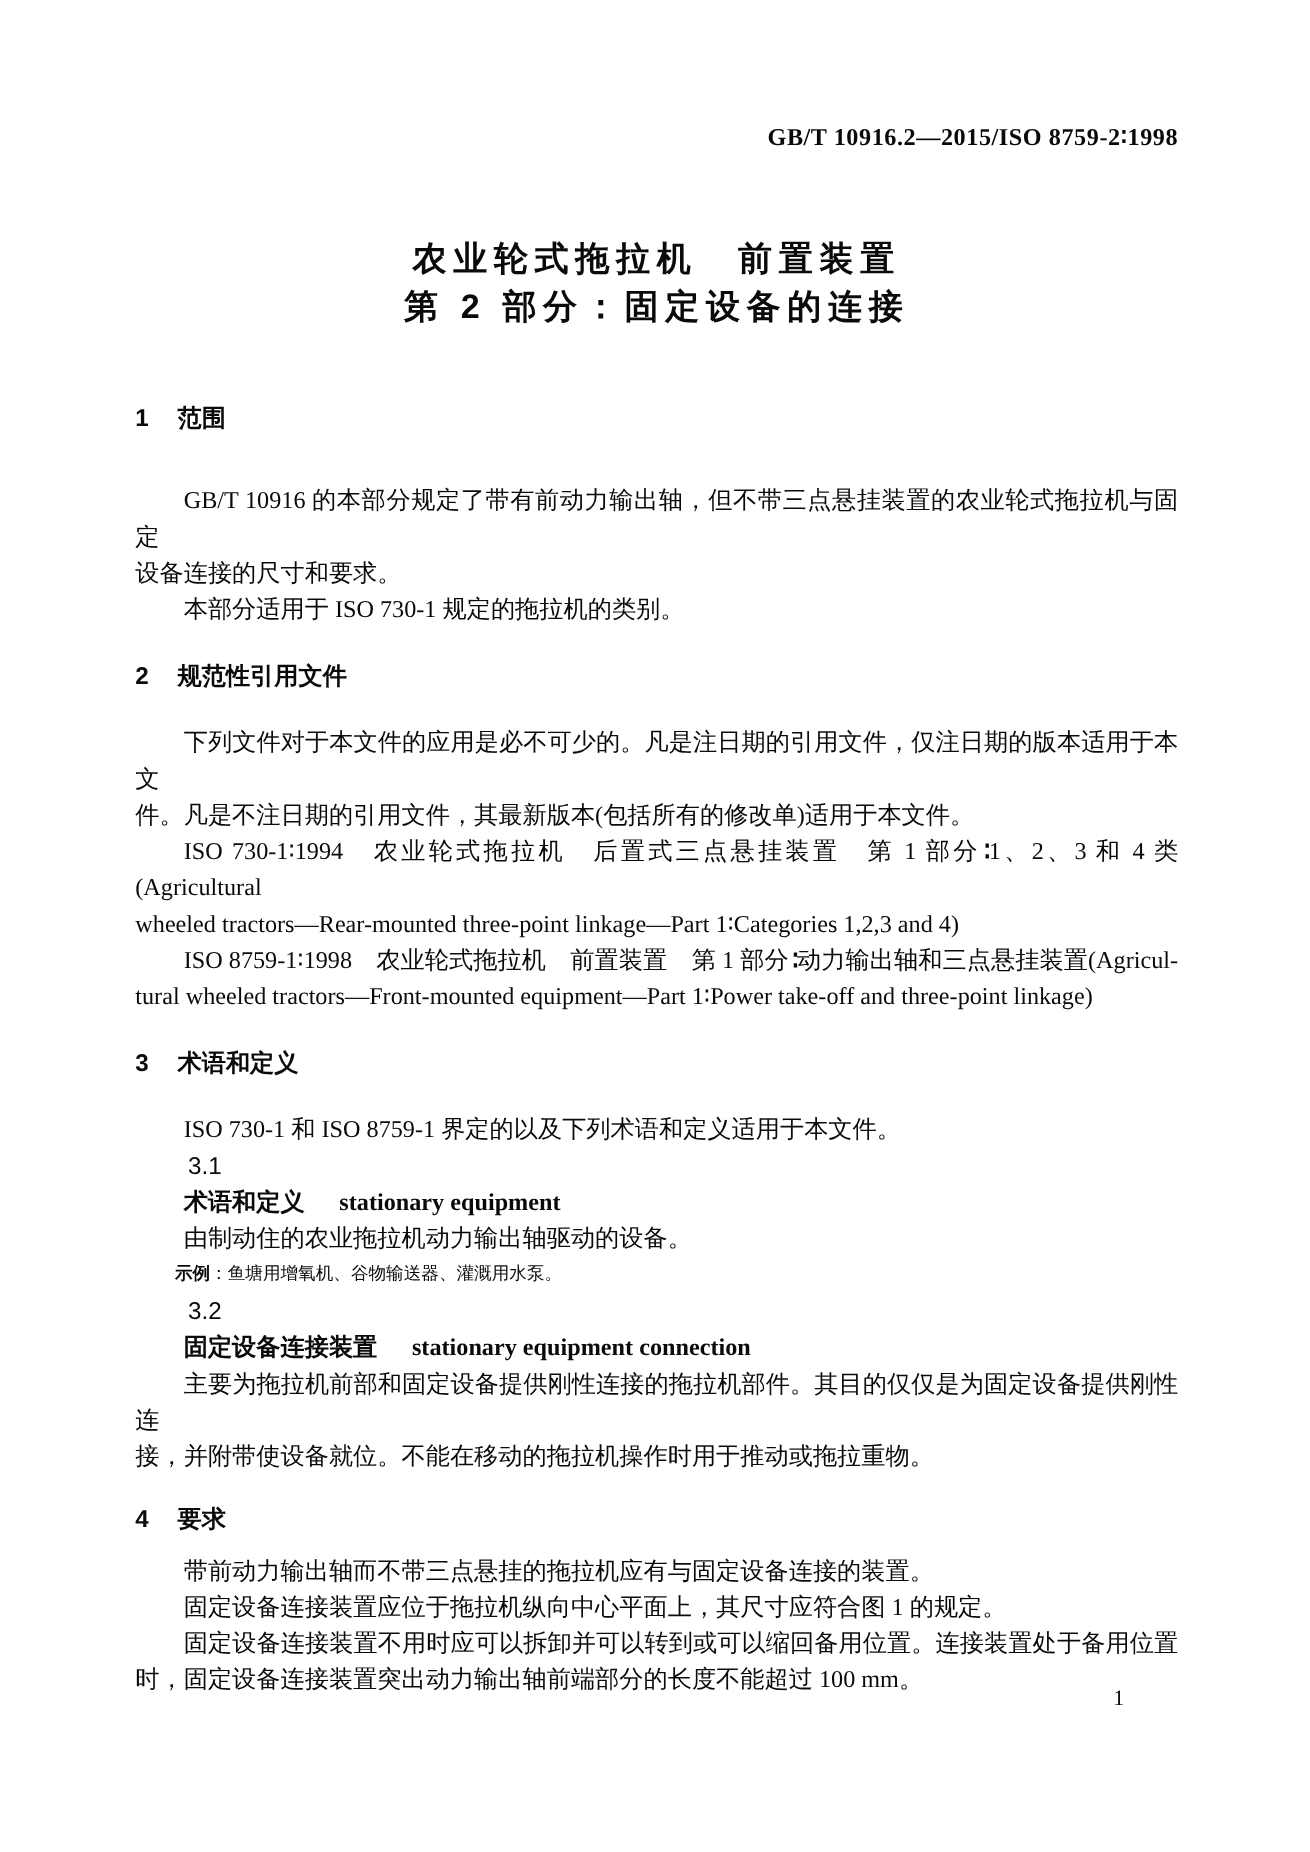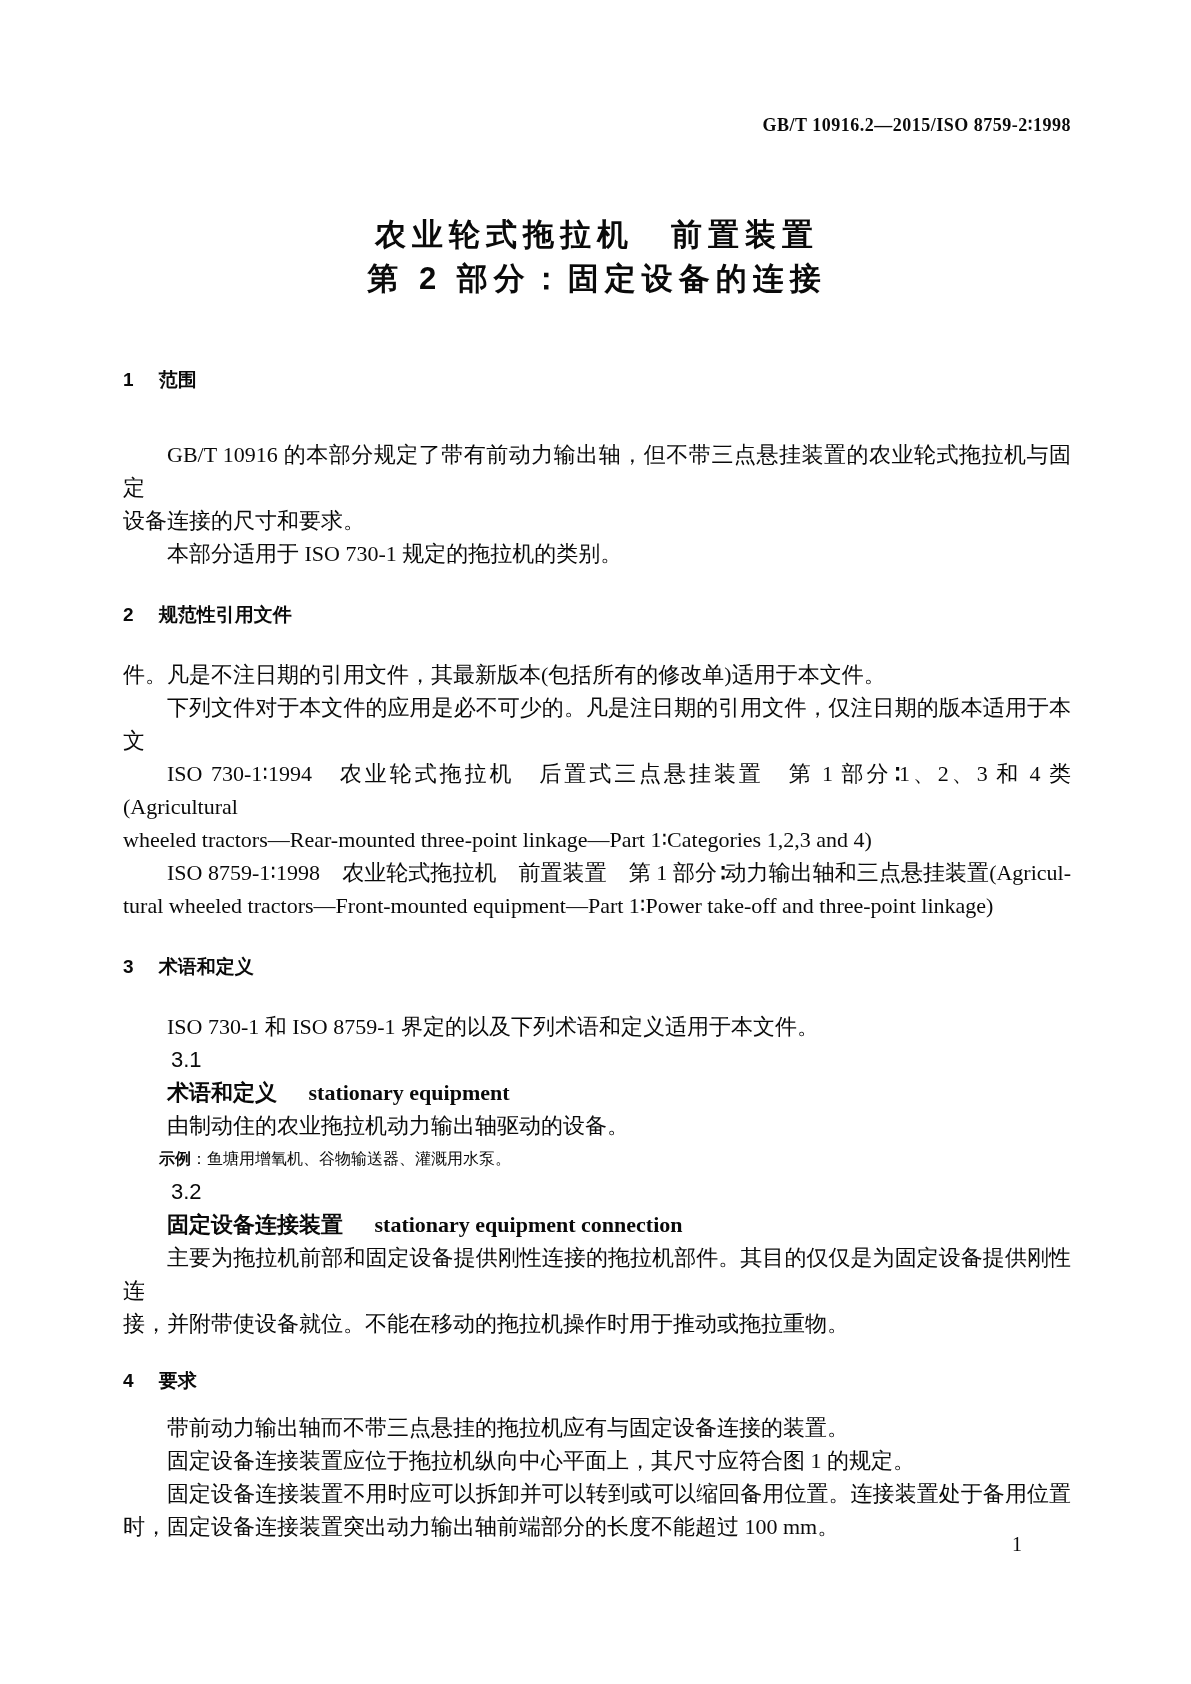--- a/index.html
+++ b/index.html
@@ -13,39 +13,39 @@
     box-sizing: border-box;
     padding: 112px 120px 0 123px;
     overflow: hidden;
     font-family: "Liberation Serif", "DejaVu Serif", serif;
     font-size: 22px;
     line-height: 33px;
   }
   .doc-header {
     text-align: right;
     font-weight: bold;
-    font-size: 18px;
+    font-size: 22px;
     line-height: 26px;
     letter-spacing: 0.5px;
   }
   .doc-title {
     margin: 75px 0 0 0;
     text-align: center;
     font-family: "Liberation Sans", "DejaVu Sans", sans-serif;
     font-weight: bold;
     font-size: 31px;
     line-height: 44px;
     letter-spacing: 6px;
   }
   .t-line { display: block; }
   section { margin: 0; }
   .sec-head {
     font-family: "Liberation Sans", "DejaVu Sans", sans-serif;
     font-weight: bold;
-    font-size: 19px;
+    font-size: 22px;
     line-height: 33px;
     margin: 28px 0 27px 0;
   }
   .sec-head .sec-num { margin-right: 20px; }
   section.first .sec-head { margin: 62px 0 42px 0; }
   section.reqs .sec-head { margin: 24px 0 14px 0; }
   .line { line-height: 33px; }
   .ind { text-indent: 44px; }
   .fill { text-align: justify; text-align-last: justify; }
   .term-num {
@@ -89,22 +89,22 @@
     <div class="line ind fill">GB/T 10916 的本部分规定了带有前动力输出轴，但不带三点悬挂装置的农业轮式拖拉机与固定</div>
     <div class="line">设备连接的尺寸和要求。</div>
     <div class="line ind">本部分适用于 ISO 730-1 规定的拖拉机的类别。</div>
   </section>
 
   <section>
     <div class="sec-head">
       <span class="sec-num">2</span>
       <span class="sec-label">规范性引用文件</span>
     </div>
+    <div class="line ind fill">下列文件对于本文件的应用是必不可少的。凡是注日期的引用文件，仅注日期的版本适用于本文</div>
     <div class="line">件。凡是不注日期的引用文件，其最新版本(包括所有的修改单)适用于本文件。</div>
-    <div class="line ind fill">下列文件对于本文件的应用是必不可少的。凡是注日期的引用文件，仅注日期的版本适用于本文</div>
     <div class="line ind fill">ISO 730-1∶1994　农业轮式拖拉机　后置式三点悬挂装置　第 1 部分∶1、2、3 和 4 类(Agricultural</div>
     <div class="line">wheeled tractors—Rear-mounted three-point linkage—Part 1∶Categories 1,2,3 and 4)</div>
     <div class="line ind fill">ISO 8759-1∶1998　农业轮式拖拉机　前置装置　第 1 部分∶动力输出轴和三点悬挂装置(Agricul-</div>
     <div class="line">tural wheeled tractors—Front-mounted equipment—Part 1∶Power take-off and three-point linkage)</div>
   </section>
 
   <section>
     <div class="sec-head">
       <span class="sec-num">3</span>
       <span class="sec-label">术语和定义</span>

